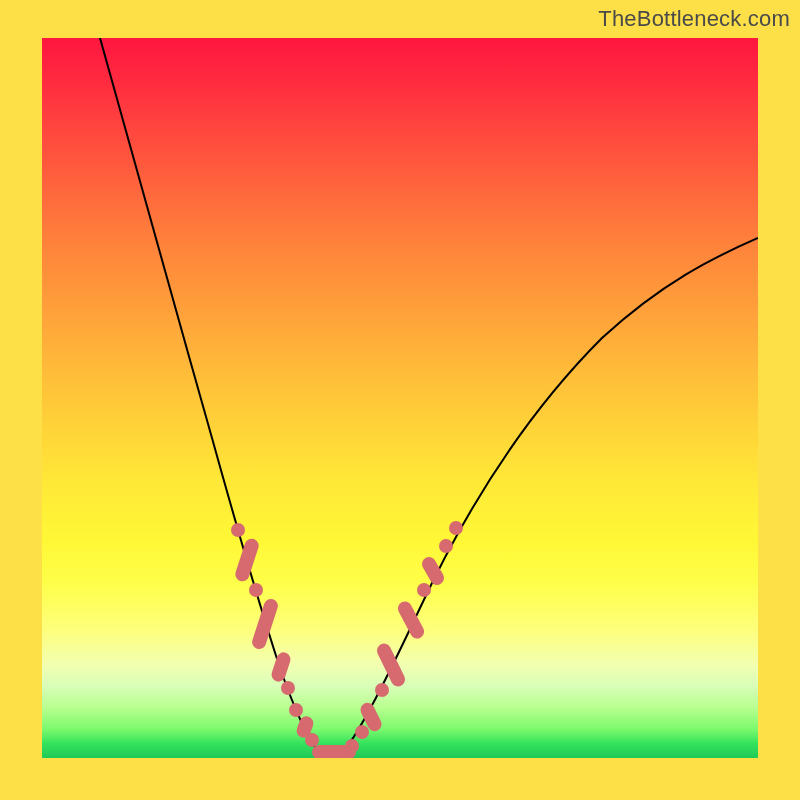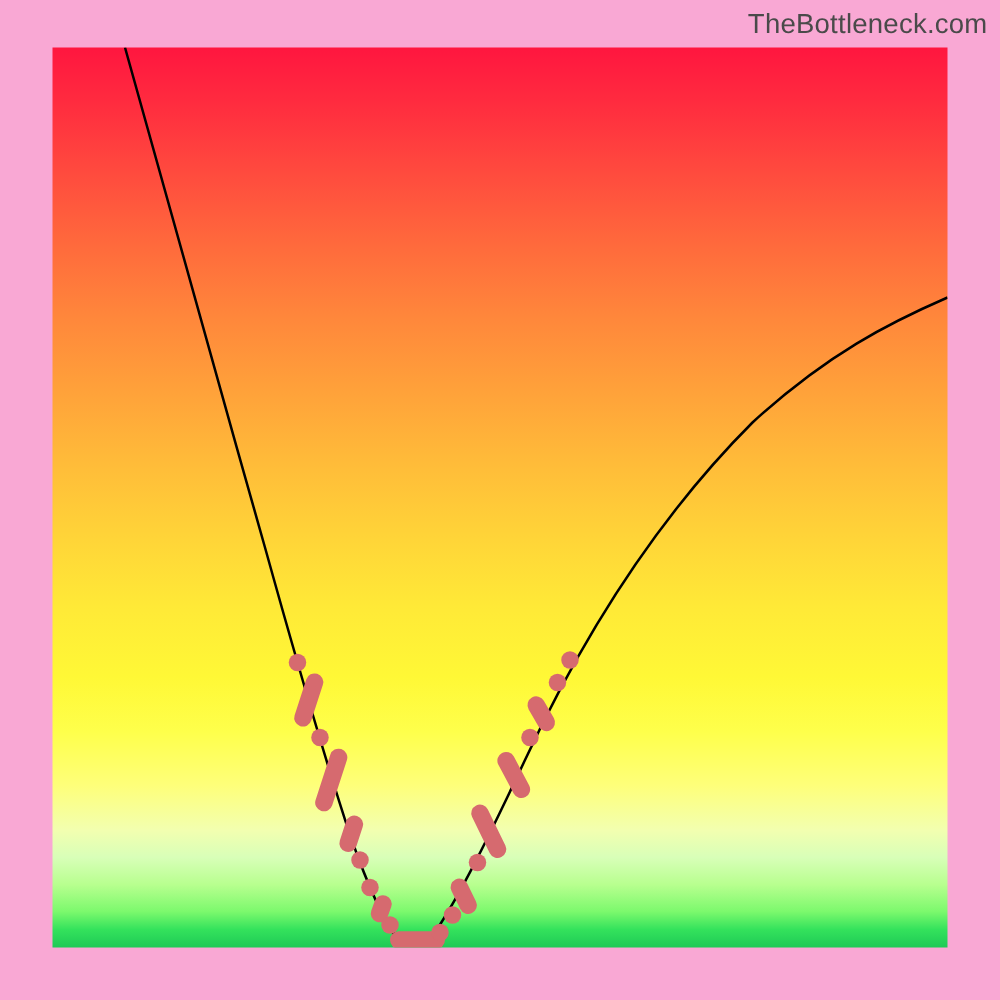--- a/index.html
+++ b/index.html
@@ -8,21 +8,21 @@
     width: 800px;
     height: 800px;
     background: #000;
     overflow: hidden;
     font-family: Arial, Helvetica, sans-serif;
   }
   .frame {
     position: relative;
     width: 800px;
     height: 800px;
-    background: #f9a8d4;
+    background: #fde047;
   }
   .plot-area {
     position: absolute;
     left: 42px;
     top: 38px;
     width: 716px;
     height: 720px;
     
     background: linear-gradient(to bottom,
       #ff163f 0%,

